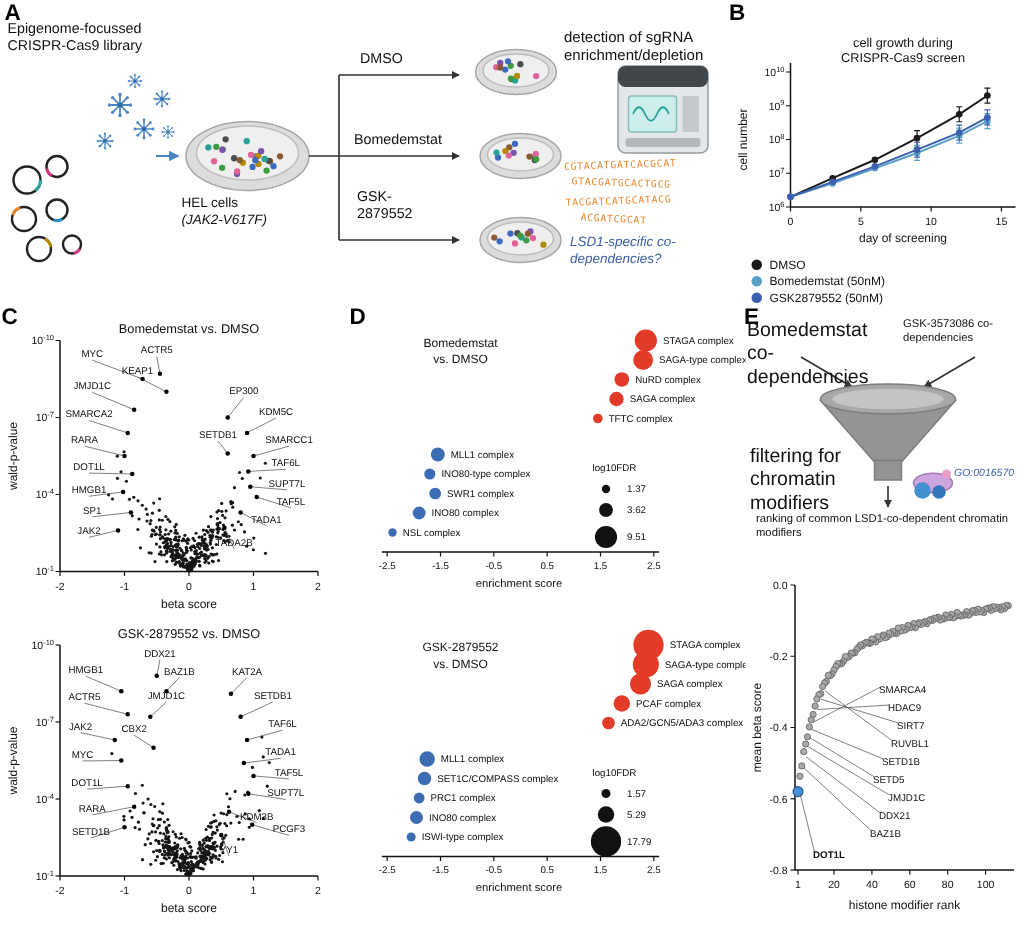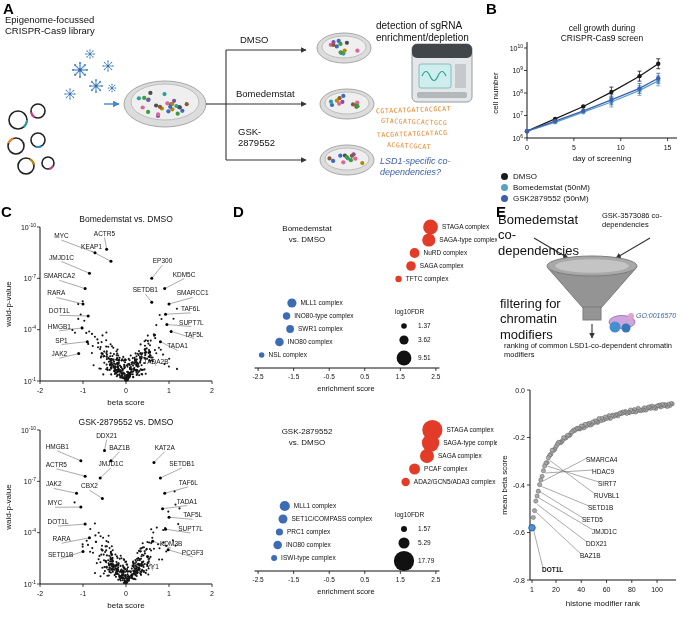--- a/index.html
+++ b/index.html
@@ -229,20 +229,24 @@
     <g>
       <rect x="412" y="36" width="60" height="58" rx="5" fill="#e4e7e9" stroke="#969ba0"></rect>
       <rect x="412" y="36" width="60" height="14" rx="5" fill="#41464a"></rect>
       <rect x="419" y="56" width="32" height="24" rx="2" fill="#cdeeec" stroke="#84bdba"></rect>
       <path d="M422,68 q4,-9 8,0 q4,9 8,0 q4,-9 8,0" stroke="#2aa198" fill="none" stroke-width="1.2"></path>
       <rect x="455" y="56" width="11" height="24" fill="#c5c9cc"></rect>
       <rect x="417" y="84" width="50" height="6" rx="2" fill="#b4b8bb"></rect>
     </g>
   </svg>
   <div class="txt center" style="left:5px;top:6px;width:118px;font-size:9.5px">Epigenome-focussed CRISPR-Cas9 library</div>
+  <div class="txt center" style="left:121px;top:122px;width:90px;font-size:9px">
+    <span style="display:block">HEL cells</span>
+    <span class="genotype" style="display:block">(JAK2-V617F)</span>
+  </div>
   <div class="txt center" style="left:240px;top:26px;width:60px;font-size:9.5px">DMSO</div>
   <div class="txt center" style="left:236px;top:80px;width:84px;font-size:9.5px">Bomedemstat</div>
   <div class="txt center" style="left:238px;top:118px;width:58px;font-size:9.5px">
     <span style="display:block">GSK-</span>
     <span style="display:block">2879552</span>
   </div>
   <div class="txt center" style="left:376px;top:12px;width:108px;font-size:10px">detection of sgRNA enrichment/depletion</div>
   <div class="seqline" style="left:376px;top:98px;transform:rotate(-2deg)">CGTACATGATCACGCAT</div>
   <div class="seqline" style="left:381px;top:110px;transform:rotate(2deg)">GTACGATGCACTGCG</div>
   <div class="seqline" style="left:377px;top:122px;transform:rotate(-2deg)">TACGATCATGCATACG</div>

